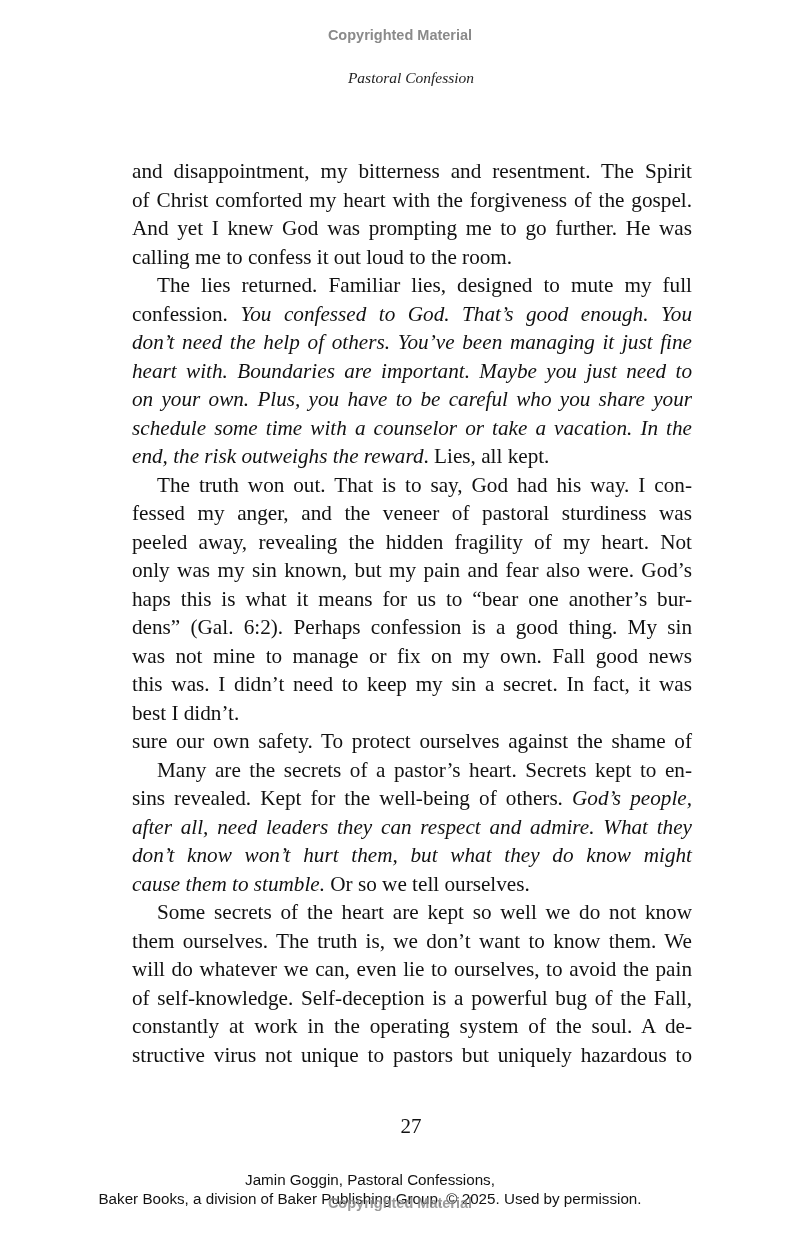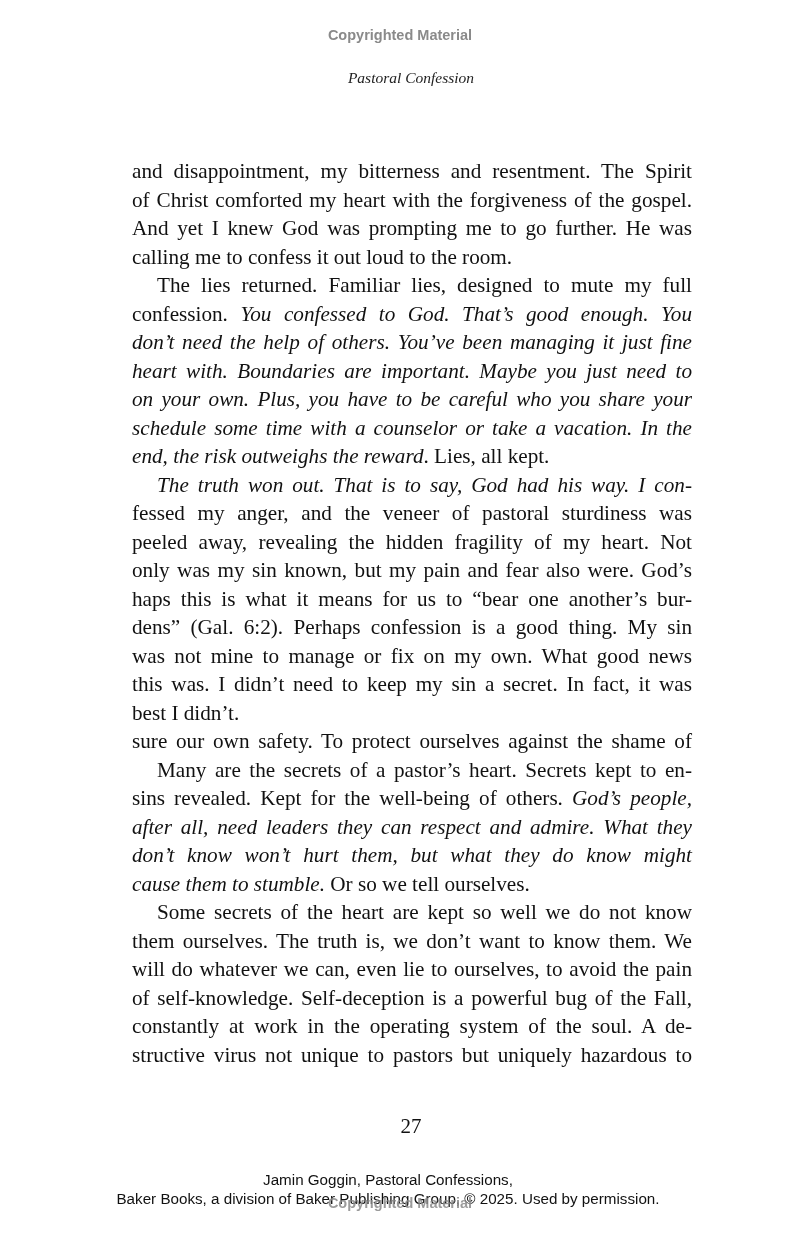--- a/index.html
+++ b/index.html
@@ -21,21 +21,21 @@
   .body-text p { margin: 0; text-indent: 0; }
   .body-text em { font-style: italic; }
   .line { display: block; text-align: justify; text-align-last: justify; white-space: nowrap; }
   .line.last { text-align-last: left; }
   .page-number {
     position: absolute; top: 1114px; left: 0; width: 822px; text-align: center;
     font-family: "Liberation Serif", serif; font-size: 21px; color: #111;
   }
   .attribution {
     position: absolute; top: 1170px; left: 0; width: 740px; text-align: center;
-    font-family: "Liberation Sans", sans-serif; font-size: 15.2px; line-height: 19px; color: #111; padding-left: 18px;
+    font-family: "Liberation Sans", sans-serif; font-size: 15.2px; line-height: 19px; color: #111;
   }
   .wm-bottom {
     position: absolute; top: 1195px; left: 0; width: 800px; text-align: center;
     font-family: "Liberation Sans", sans-serif; font-weight: bold; font-size: 14.5px;
     color: #8a8a8a; opacity: 0.85;
   }
 </style>
 </head>
 <body>
 
@@ -52,27 +52,27 @@
     <p>
       <span class="line" style="text-indent: 25px;"><span>The lies returned. Familiar lies, designed to mute my full</span></span>
       <span class="line"><span>confession. </span><em>You confessed to God. That’s good enough. You</em></span>
       <span class="line"><em>don’t need the help of others. You’ve been managing it just fine</em></span>
       <span class="line"><em>heart with. Boundaries are important. Maybe you just need to</em></span>
       <span class="line"><em>on your own. Plus, you have to be careful who you share your</em></span>
       <span class="line"><em>schedule some time with a counselor or take a vacation. In the</em></span>
       <span class="line last"><em>end, the risk outweighs the reward</em><span>. Lies, all kept.</span></span>
     </p>
     <p>
-      <span class="line" style="text-indent: 25px; font-style: italic;"><span>The truth won out. That is to say, God had his way. I con-</span></span>
+      <span class="line" style="text-indent: 25px;"><span>The truth won out. That is to say, God had his way. I con-</span></span>
       <span class="line"><span>fessed my anger, and the veneer of pastoral sturdiness was</span></span>
       <span class="line"><span>peeled away, revealing the hidden fragility of my heart. Not</span></span>
       <span class="line"><span>only was my sin known, but my pain and fear also were. God’s</span></span>
       <span class="line"><span>haps this is what it means for us to “bear one another’s bur-</span></span>
       <span class="line"><span>dens” (Gal. 6:2). Perhaps confession is a good thing. My sin</span></span>
-      <span class="line"><span>was not mine to manage or fix on my own. What good news</span></span>
+      <span class="line"><span>was not mine to manage or fix on my own. Fall good news</span></span>
       <span class="line"><span>this was. I didn’t need to keep my sin a secret. In fact, it was</span></span>
       <span class="line last"><span>best I didn’t.</span></span>
     </p>
     <p>
       <span class="line"><span>sure our own safety. To protect ourselves against the shame of</span></span>
       <span class="line" style="text-indent: 25px;"><span>Many are the secrets of a pastor’s heart. Secrets kept to en-</span></span>
       <span class="line"><span>sins revealed. Kept for the well-being of others. </span><em>God’s people,</em></span>
       <span class="line"><em>after all, need leaders they can respect and admire. What they</em></span>
       <span class="line"><em>don’t know won’t hurt them, but what they do know might</em></span>
       <span class="line last"><em>cause them to stumble.</em><span> Or so we tell ourselves.</span></span>

